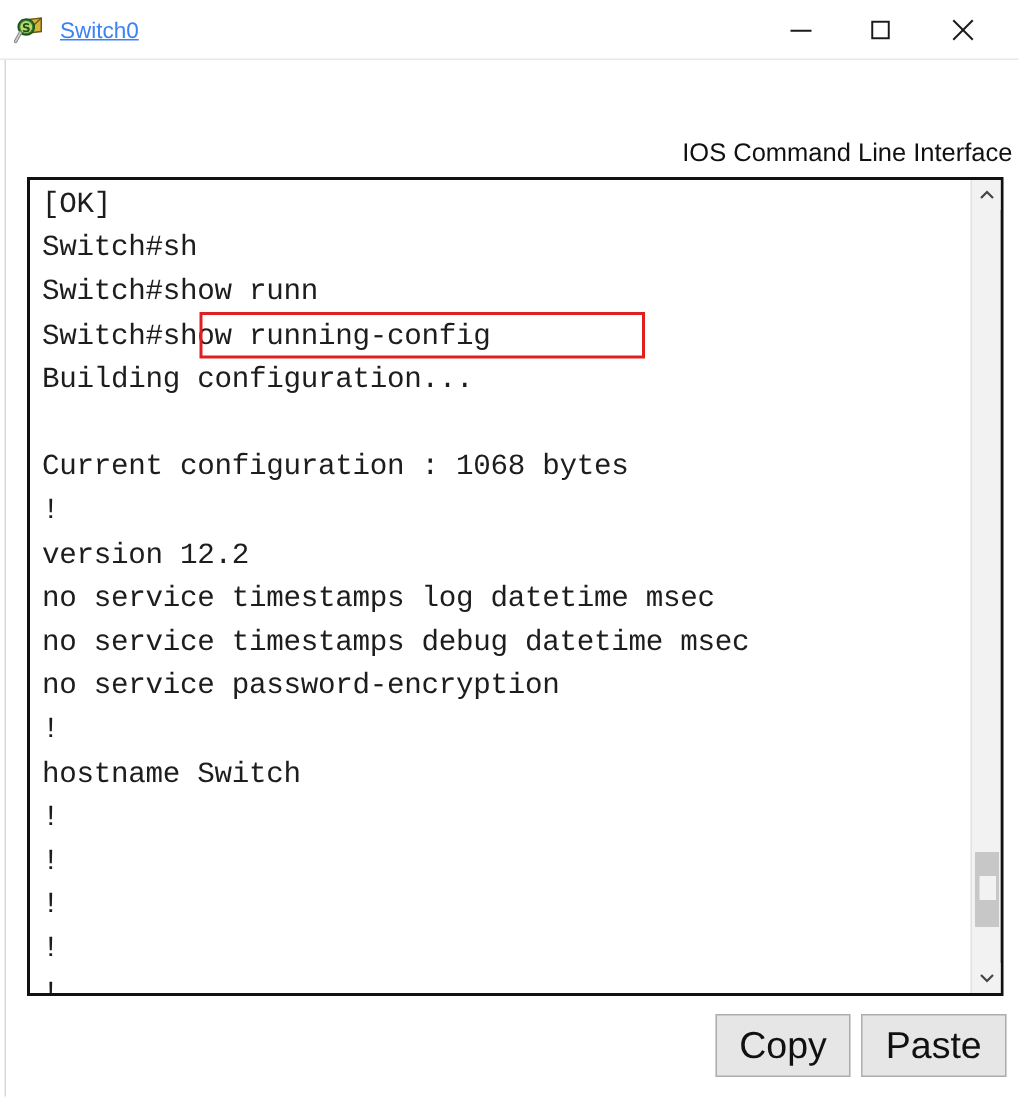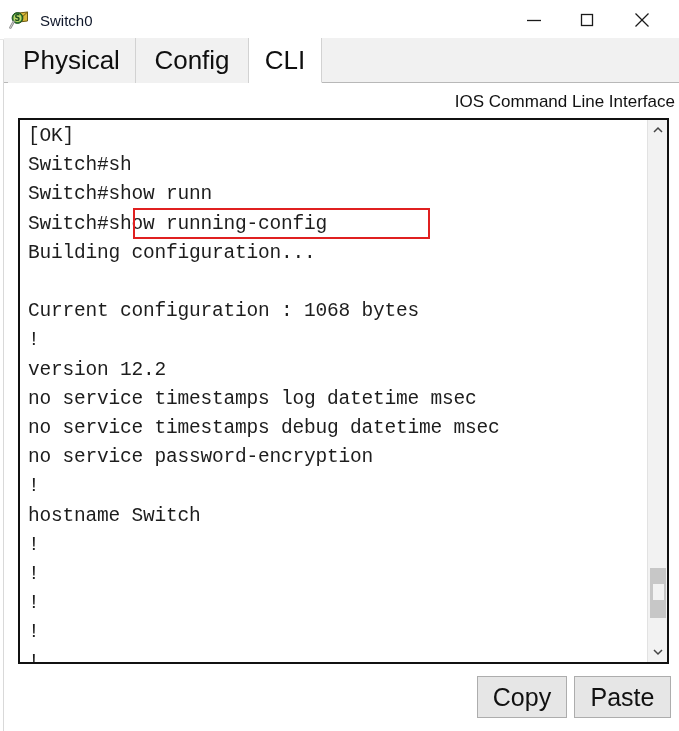--- a/index.html
+++ b/index.html
@@ -45,24 +45,25 @@
     gap: 9px;
   }
   #app-icon {
     width: 22px;
     height: 21px;
     position: relative;
     display: block;
   }
   #title-text {
     font-size: 15px;
-    color: #0f172a;
+    color: #3b82f6;
     font-family: "Liberation Sans", sans-serif;
     line-height: 1;
     white-space: nowrap;
+    text-decoration: underline;
   }
   .wbtn {
     position: absolute;
     top: 0;
     width: 46px;
     height: 40px;
     display: flex;
     align-items: center;
     justify-content: center;
     background: transparent;
@@ -299,31 +300,20 @@
     <div class="wbtn" id="btn-close">
       <span>
         <svg width="20" height="20" viewBox="0 0 20 20">
           <line x1="3.5" y1="3.5" x2="16.5" y2="16.5" stroke="#1a1a1a" stroke-width="1.3"></line>
           <line x1="16.5" y1="3.5" x2="3.5" y2="16.5" stroke="#1a1a1a" stroke-width="1.3"></line>
         </svg>
       </span>
     </div>
   </div>
 
-  <div id="tabstrip">
-    <div class="tab" id="tab-0">
-      <span>Physical</span>
-    </div>
-    <div class="tab" id="tab-1">
-      <span>Config</span>
-    </div>
-    <div class="tab active" id="tab-2">
-      <span>CLI</span>
-    </div>
-  </div>
 
   <div id="cli-panel">
 
     <div id="cli-heading">IOS Command Line Interface</div>
 
     <div id="terminal-wrap">
       <pre id="terminal-text">[OK]
 Switch#sh
 Switch#show runn
 Switch#show running-config

